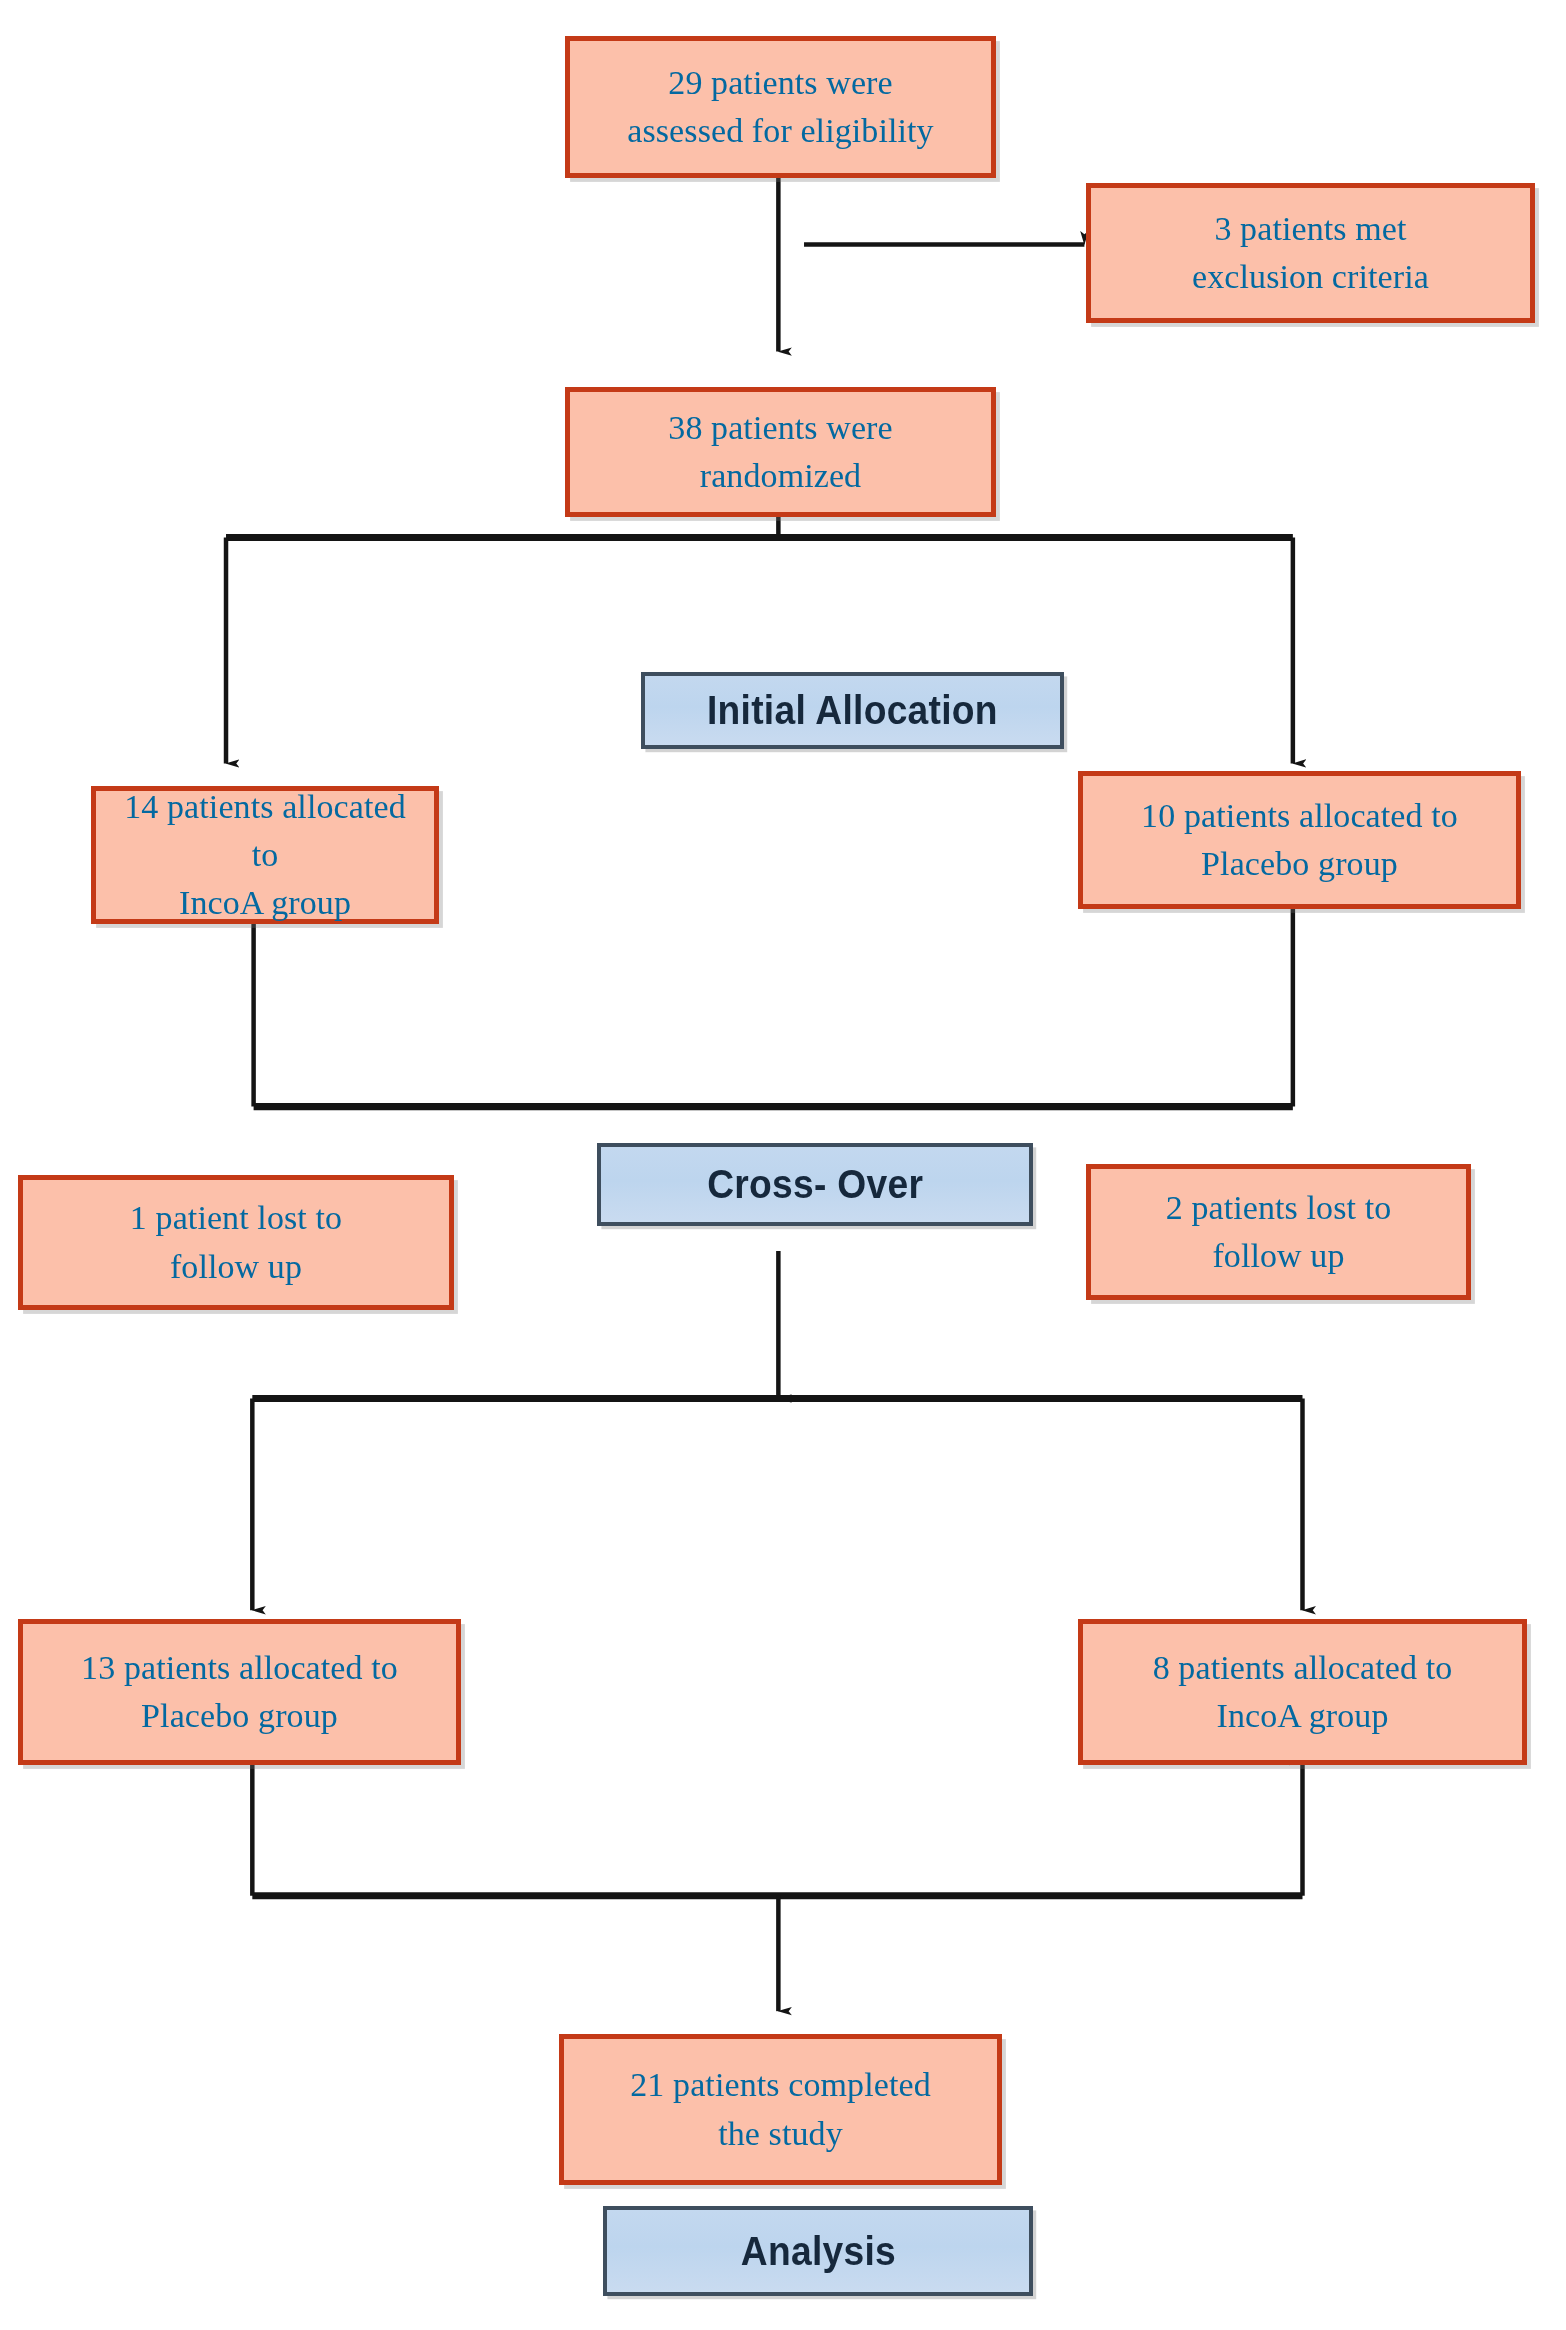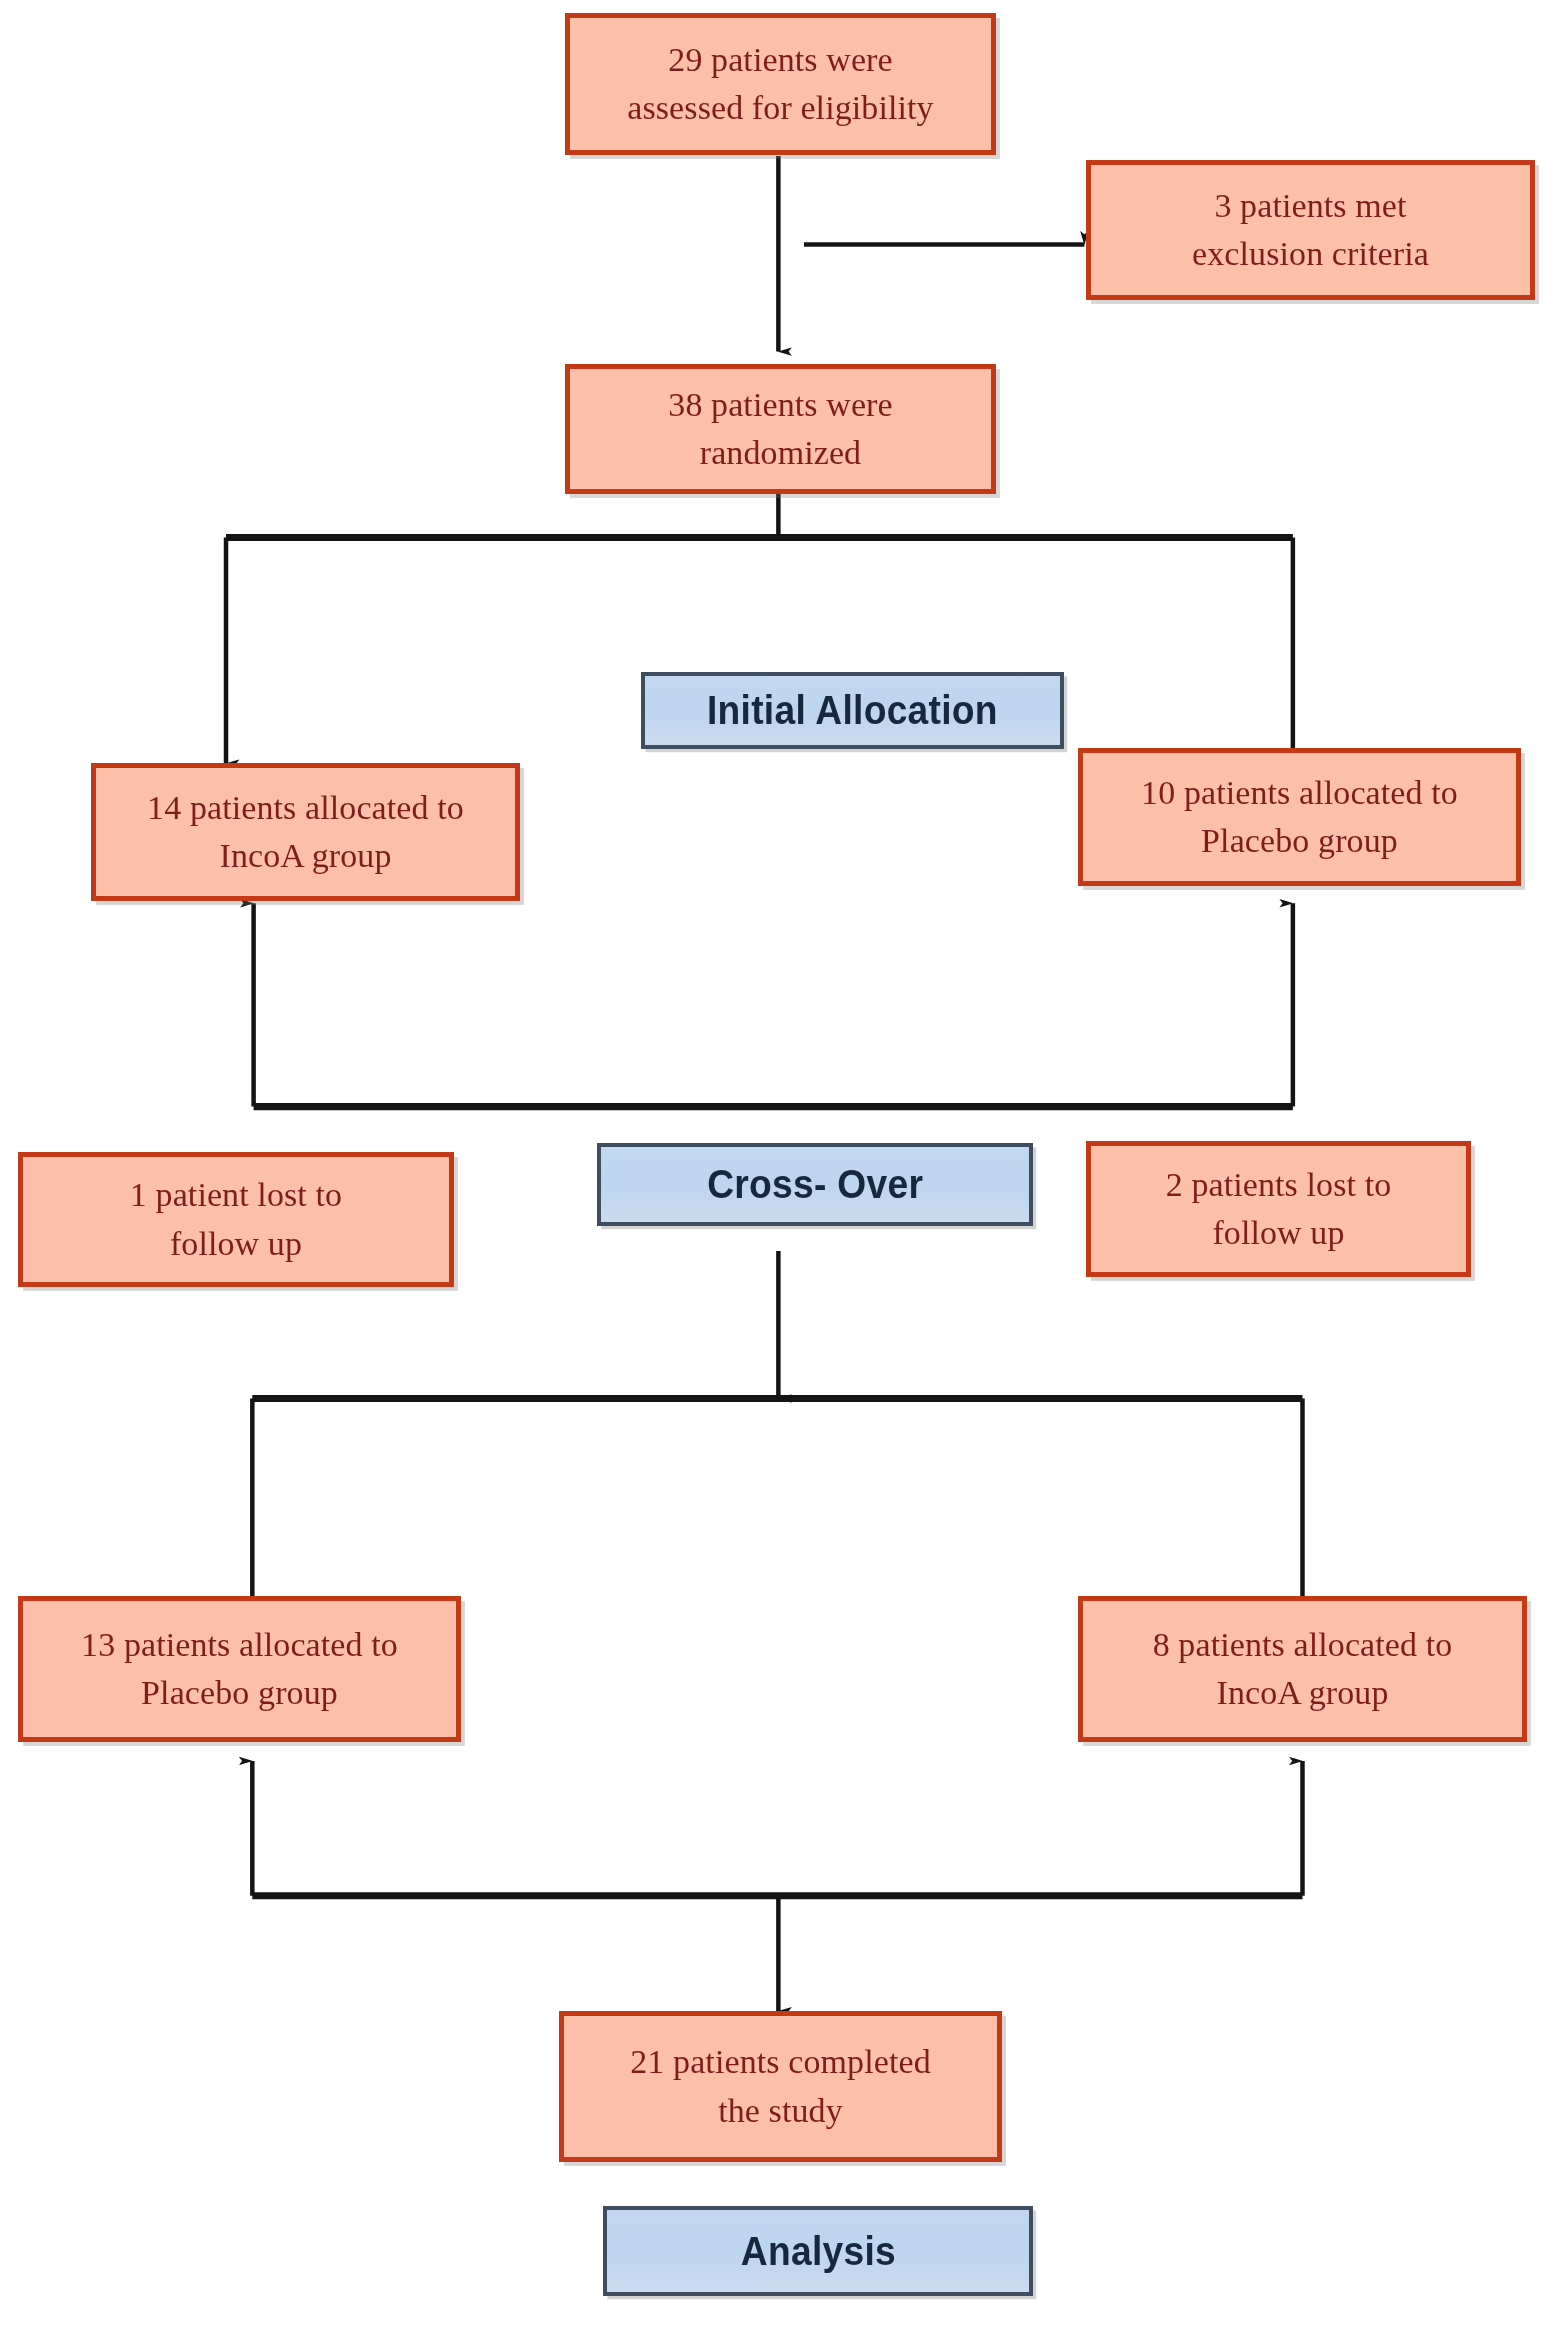--- a/index.html
+++ b/index.html
@@ -20,26 +20,27 @@
     box-sizing: border-box;
     display: flex;
     align-items: center;
     justify-content: center;
     text-align: center;
   }
   
   .box-salmon {
     background: #FCC0AA;
     border: 5.8px solid #C43A17;
-    color: #7f1d1d;
+    color: #0369a1;
     font-family: "Liberation Serif", "DejaVu Serif", serif;
     font-size: 34px;
     line-height: 1.42;
     letter-spacing: 0.1px;
     box-shadow: 4.5px 4.5px 0 -0.6px rgba(120,120,120,0.30);
+    margin-top: 23px;
   }
   
   .box-blue {
     background: linear-gradient(to bottom, #C3D8EF 0%, #BDD5EE 45%, #C9DBF0 100%);
     border: 4.5px solid #3E4E5E;
     color: #16283C;
     font-family: "Liberation Sans", "DejaVu Sans", sans-serif;
     font-size: 40px;
     font-weight: 700;
     letter-spacing: 0.3px;
@@ -119,21 +120,21 @@
 
   <div class="node box-salmon" style="left:565px; top:364px; width:431px; height:130px;">
     <span class="txt" style="white-space:pre-line;">38 patients were
 randomized</span>
   </div>
 
   <div class="node box-blue" style="left:597px; top:672px; width:423px; height:77px;">
     <span class="blue-label">Initial Allocation</span>
   </div>
 
-  <div class="node box-salmon" style="left:91px; top:763px; width:429px; height:138px;">
+  <div class="node box-salmon" style="left:91px; top:763px; width:348px; height:138px;">
     <span class="txt" style="white-space:pre-line;">14 patients allocated to
 IncoA group</span>
   </div>
 
   <div class="node box-salmon" style="left:1078px; top:748px; width:443px; height:138px;">
     <span class="txt" style="white-space:pre-line;">10 patients allocated to
 Placebo group</span>
   </div>
 
   <div class="node box-salmon" style="left:18px; top:1152px; width:436px; height:135px;">

